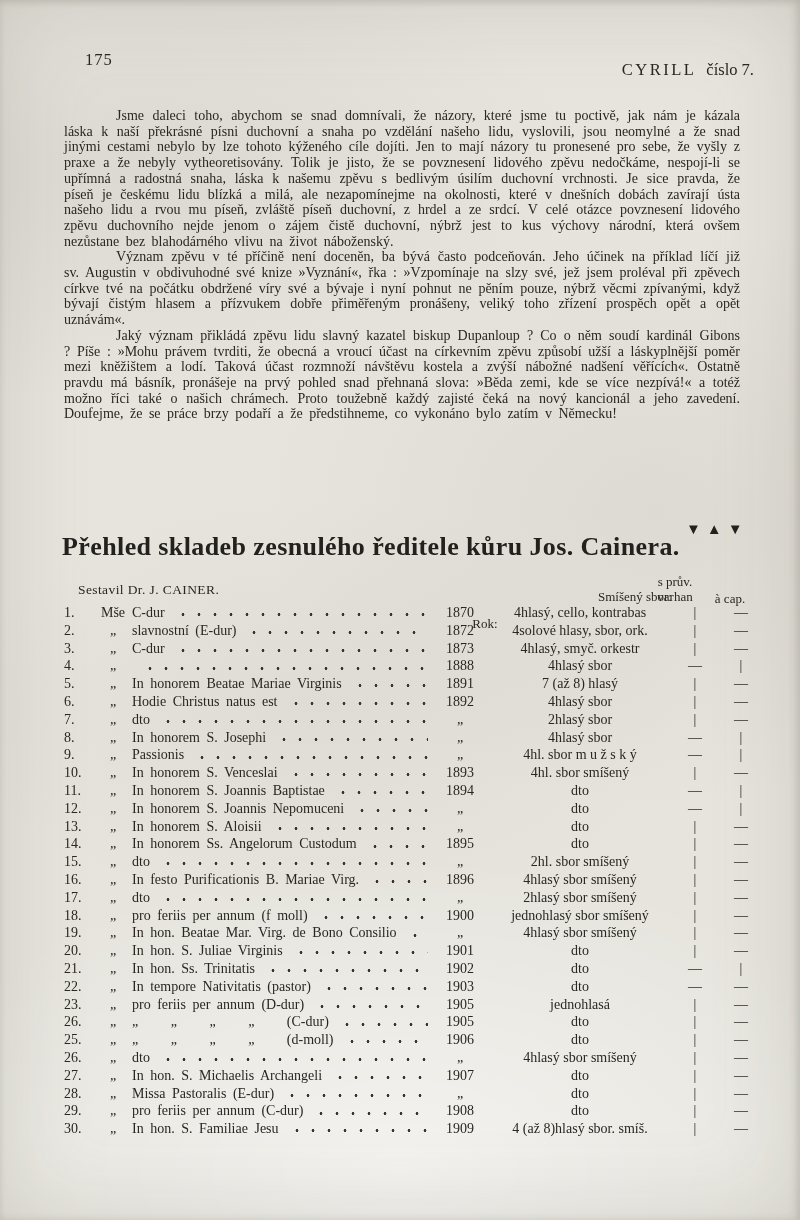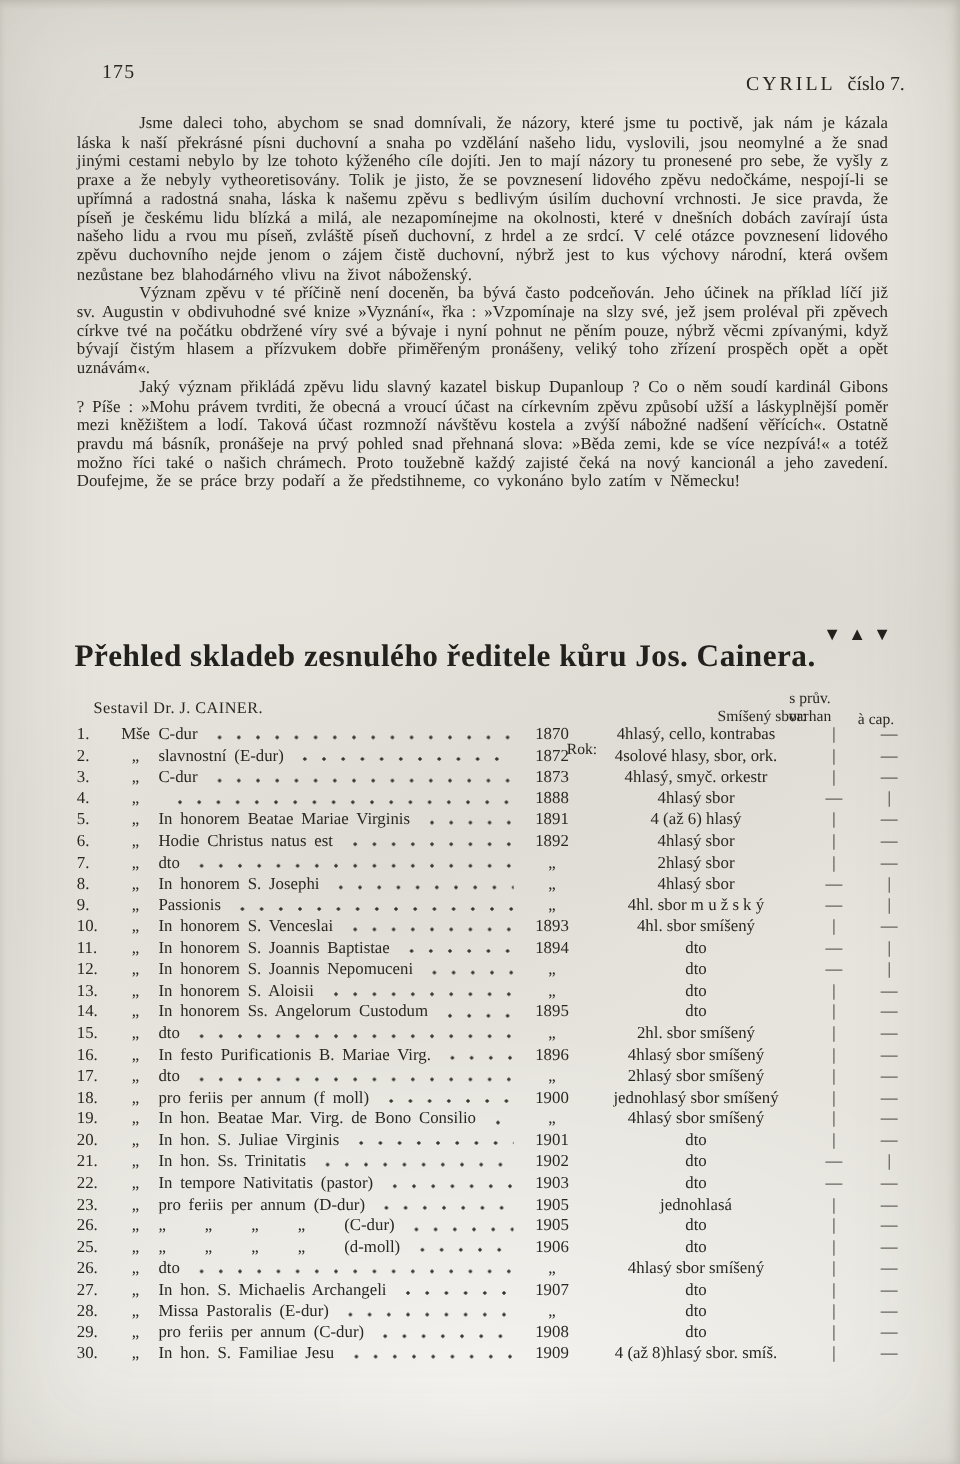--- a/index.html
+++ b/index.html
@@ -13,21 +13,21 @@
       radial-gradient(ellipse 560px 420px at 82% 42%, rgba(125,118,106,0.09), transparent 70%),
       radial-gradient(ellipse 520px 300px at 40% 58%, rgba(120,113,100,0.07), transparent 70%),
       radial-gradient(ellipse 700px 420px at 50% 96%, rgba(255,255,255,0.55), transparent 75%);
     box-shadow: inset 0 0 90px rgba(110,104,92,.20), inset -4px 0 8px rgba(110,104,92,.18), inset 0 3px 6px rgba(110,104,92,.12);
   }
   .runhead-num{position:absolute; top:50px; left:85px; font-size:16.5px; letter-spacing:1px;}
   .runhead-right{position:absolute; top:60px; right:46px; font-size:16.5px; white-space:nowrap;}
   .runhead-right .mast{letter-spacing:2.5px;}
   .runhead-right .issue{margin-left:10px;}
 
-  .bodytext{position:absolute; top:96px; left:64px; width:676px; text-align:justify; font-size:14px; line-height:15.7px; word-spacing:3px;}
+  .bodytext{position:absolute; top:108px; left:64px; width:676px; text-align:justify; font-size:14px; line-height:15.7px; word-spacing:3px;}
   .bodytext p{margin:0; text-indent:52px;}
 
   .ornament{position:absolute; top:521px; left:686px; font-size:15px; letter-spacing:6px; color:#23211d;}
   .heading{position:absolute; top:532px; left:62px; width:690px; font-size:26px; font-weight:700; letter-spacing:0.4px; white-space:nowrap; color:#23211d;}
   .compiler{position:absolute; top:582px; left:78px; font-size:13.5px; letter-spacing:0.4px;}
 
   .colhead{position:absolute; font-size:13px; white-space:nowrap;}
   .ch-rok{top:616px; left:455px; width:60px; text-align:center;}
   .ch-sbor{top:589px; left:512px; width:160px; text-align:right;font-family:Liberation Serif, serif;}
   .ch-organ1{top:574px; left:640px; width:70px; text-align:center;}
@@ -112,21 +112,21 @@
       <span class="c-sbor">4hlasý sbor</span>
       <span class="c-organ">—</span>
       <span class="c-acap">|</span>
     </div>
       <div class="trow">
       <span class="c-num">5.</span>
       <span class="c-m">„</span>
       <span class="c-title">In honorem Beatae Mariae Virginis</span>
       <span class="c-leader"></span>
       <span class="c-rok">1891</span>
-      <span class="c-sbor">4 (až 6) hlasý</span>
+      <span class="c-sbor">7 (až 8) hlasý</span>
       <span class="c-organ">|</span>
       <span class="c-acap">—</span>
     </div>
       <div class="trow">
       <span class="c-num">6.</span>
       <span class="c-m">„</span>
       <span class="c-title">Hodie Christus natus est</span>
       <span class="c-leader"></span>
       <span class="c-rok">1892</span>
       <span class="c-sbor">4hlasý sbor</span>

